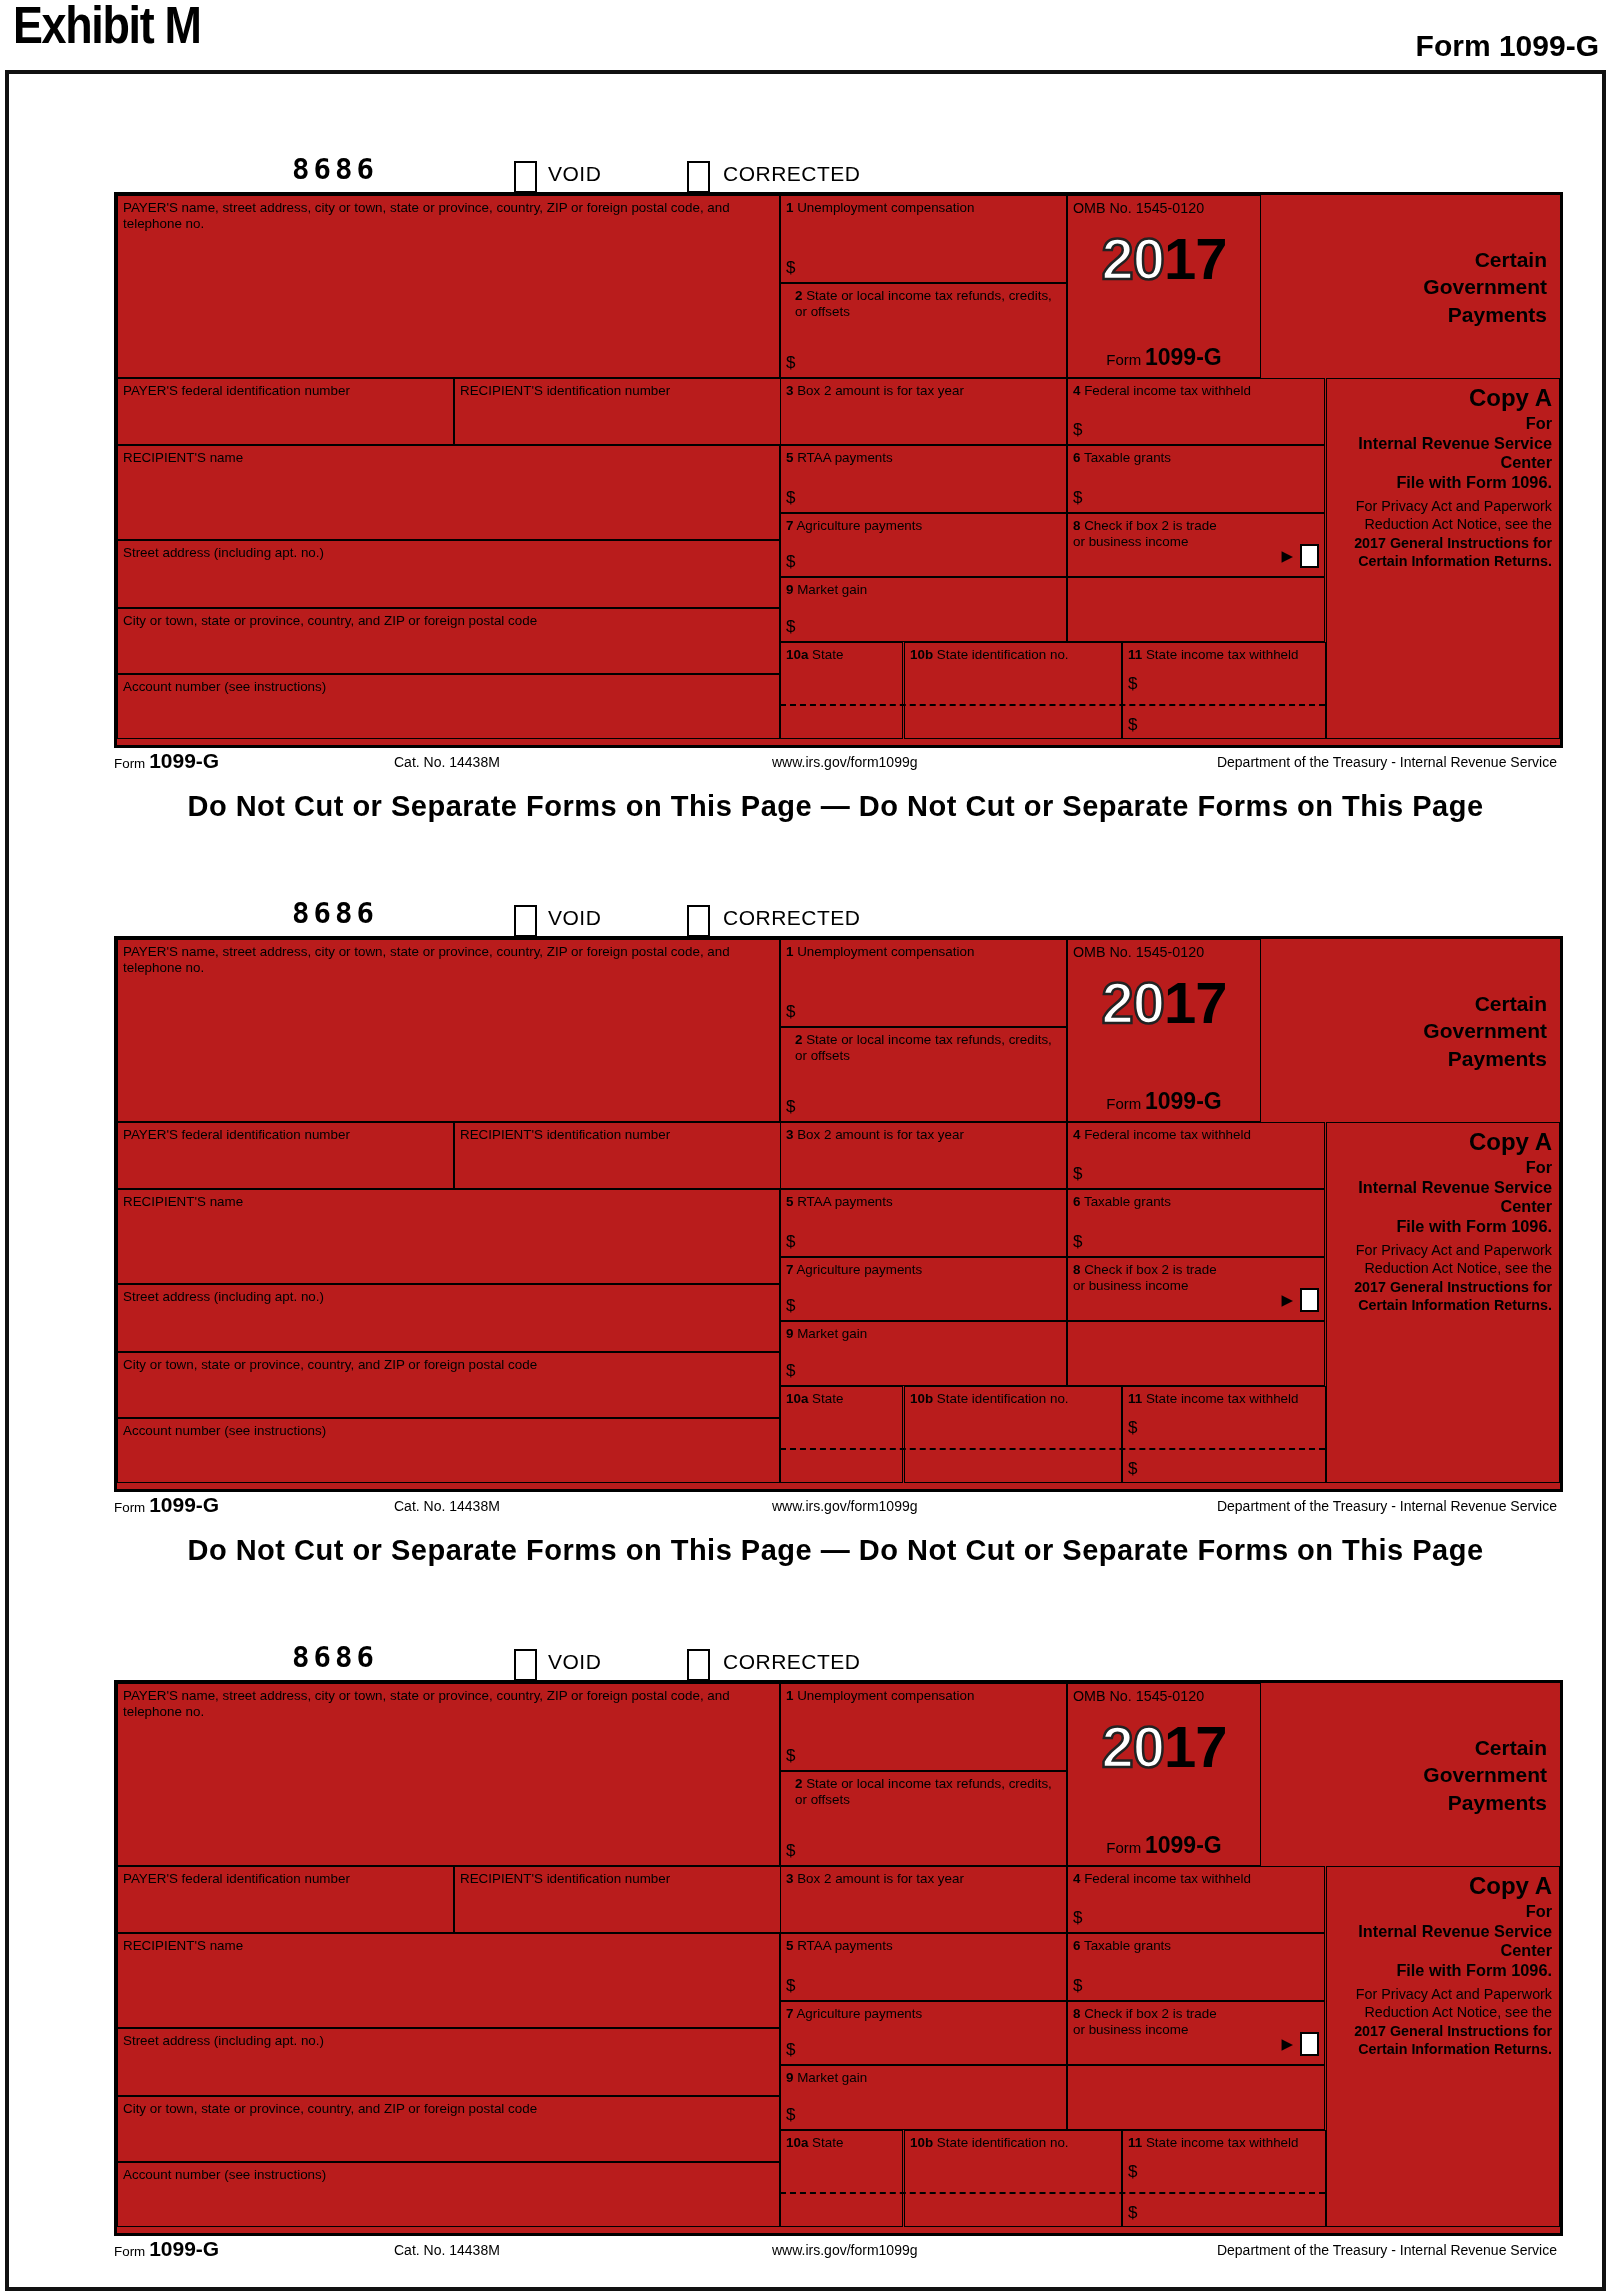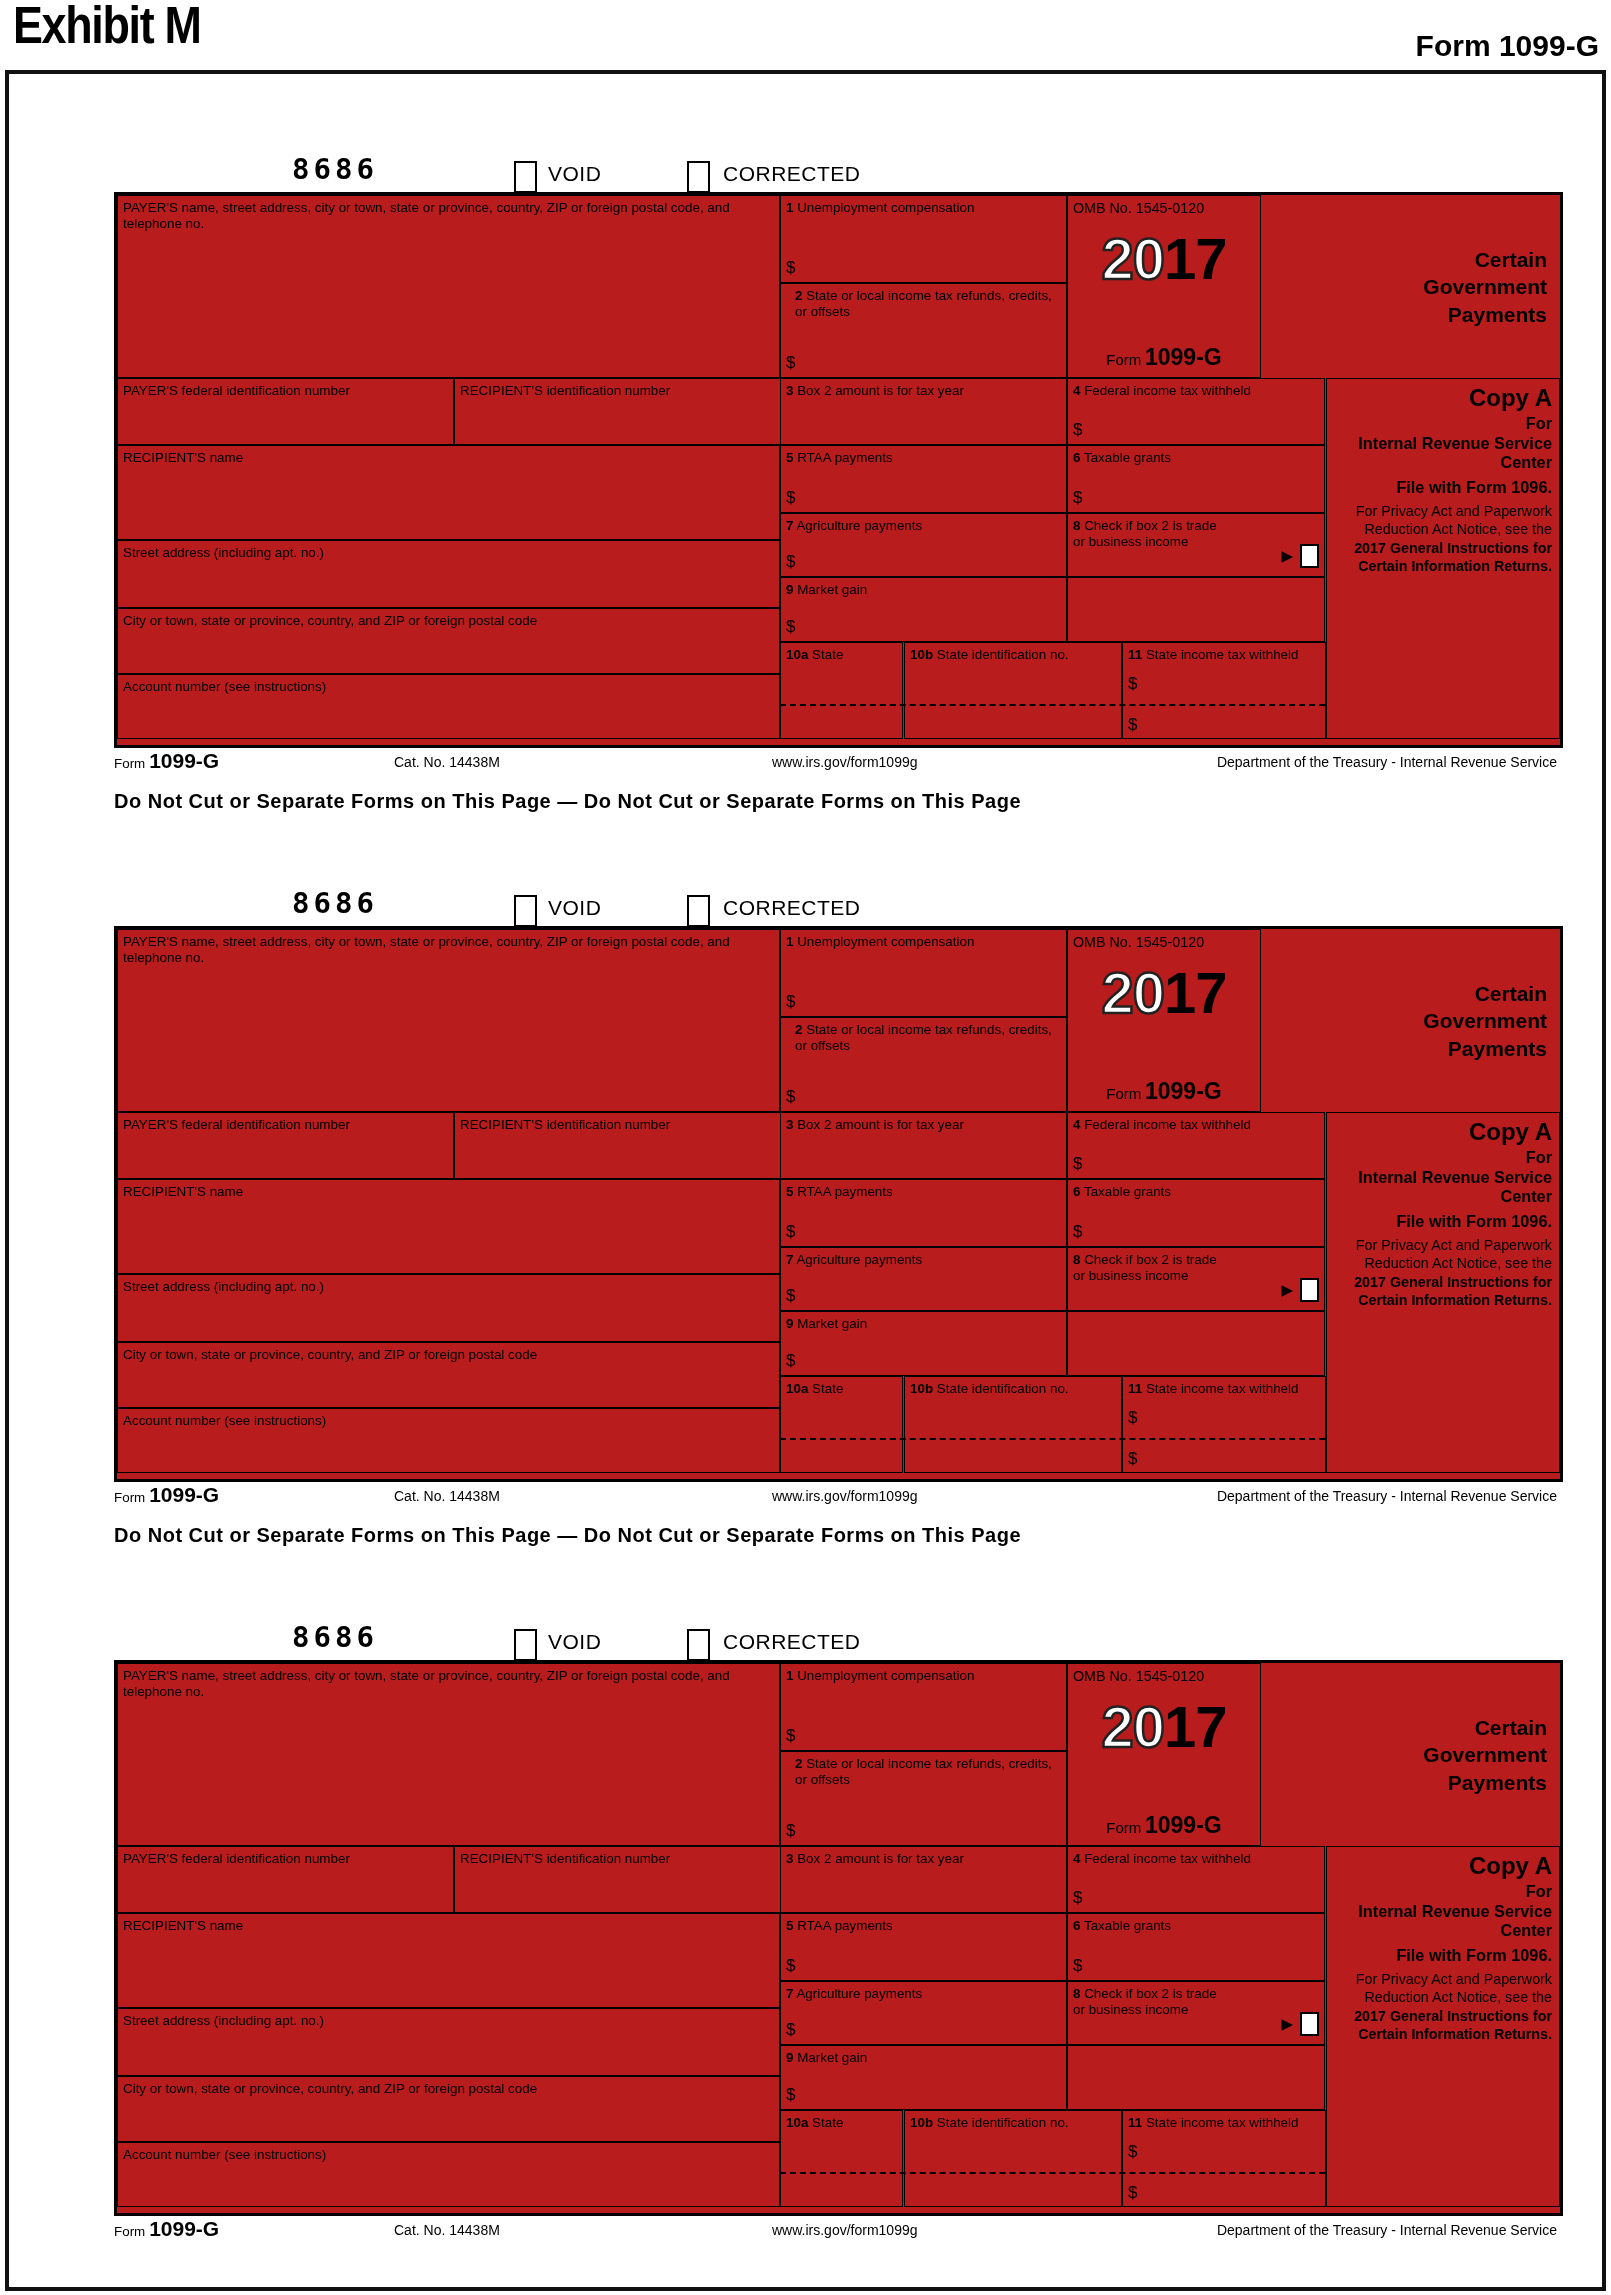--- a/index.html
+++ b/index.html
@@ -31,38 +31,38 @@
   .y-out{color:#fff;-webkit-text-stroke:2.5px #222;font-weight:bold;}
   .y-bold{font-weight:900;}
   .formline{margin-top:auto;padding-bottom:2px;}
   .fword{font-size:15px;}
   .fnum{font-size:23px;font-weight:bold;}
   .titlecell{display:flex;align-items:center;justify-content:flex-end;}
   .titletext{width:163px;text-align:right;font-size:21px;font-weight:bold;line-height:1.3;padding-right:7px;}
   .copycol{text-align:right;padding:5px 7px;}
   .copy-a{font-size:24px;font-weight:bold;margin-bottom:2px;}
   .copy-b{font-size:16.3px;font-weight:bold;line-height:1.2;}
-  .copy-file{font-size:16.3px;font-weight:bold;margin-top:5px;}
+  .copy-file{font-size:16.3px;font-weight:bold;}
   .privacy{font-size:14.3px;margin-top:5px;line-height:1.28;}
   .privacy b{font-size:14.3px;}
   .dashline{position:absolute;left:663px;top:509px;width:545px;border-top:2.5px dashed #000;}
   .box8lab{width:153px;}
   .box8check{position:absolute;right:5px;bottom:8px;display:flex;align-items:center;gap:7px;}
   .arrow{font-size:15px;}
   .cb8{width:19px;height:24px;border:2px solid #000;background:#fff;box-sizing:border-box;}
   .d-top11{position:absolute;left:5px;top:31px;}
   
   .ffoot{position:relative;width:1443px;height:29px;font-size:14px;}
   .ffoot .fw{font-size:13.4px;}
   .ffoot .fn{font-size:21px;font-weight:bold;}
   .f-form{position:absolute;left:0;top:1px;}
   .f-cat{position:absolute;left:280px;top:6px;}
   .f-url{position:absolute;left:658px;top:6px;}
   .f-dept{position:absolute;right:0;top:6px;}
-  .separator{width:1443px;font-size:20px;font-weight:bold;margin:13px 0 58px 0;letter-spacing:0.5px;}
+  .separator{width:1443px;text-align:center;font-size:29px;font-weight:bold;margin:13px 0 58px 0;letter-spacing:0.5px;}
 </style>
 </head>
 <body>
 
 <div class="exhibit">Exhibit M</div>
 <div class="form-ref-top">Form 1099-G</div>
 
 <div class="page-border">
   <div id="forms-host">
 <div class="form-block">

